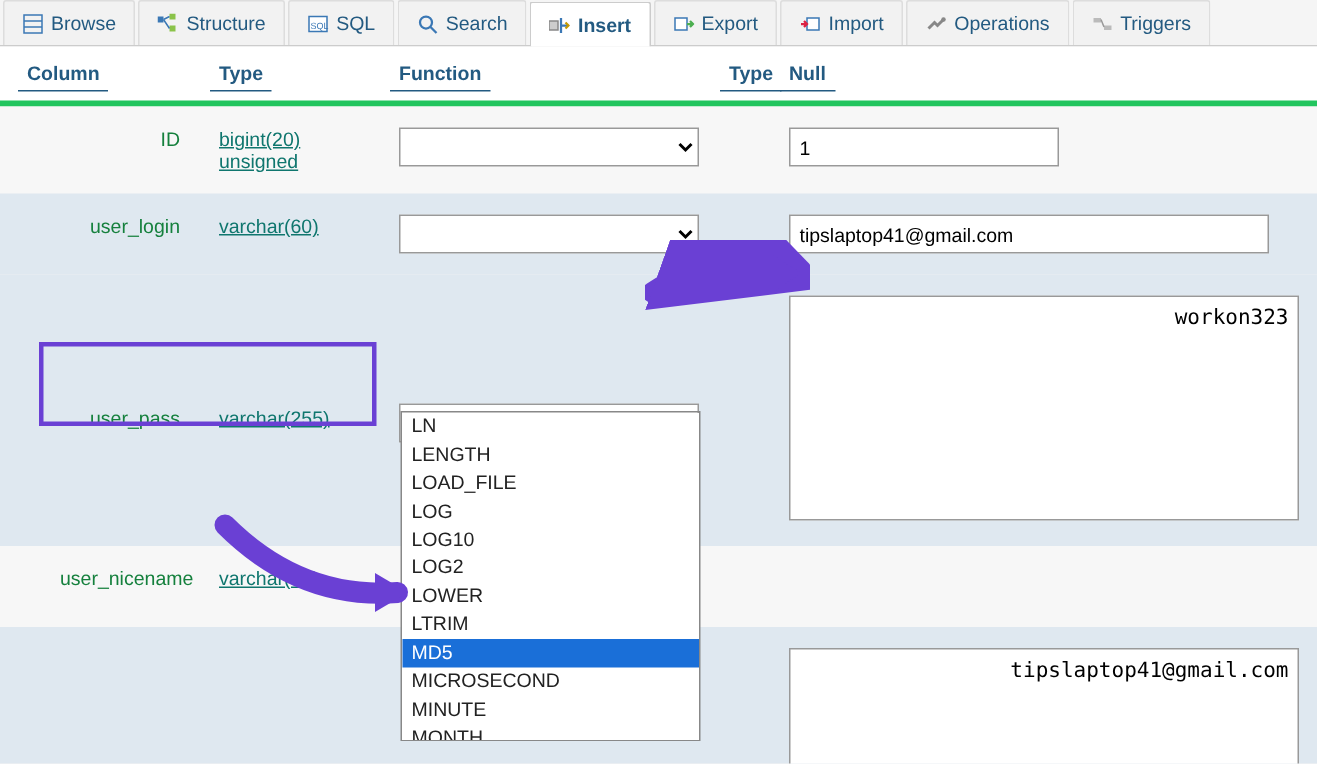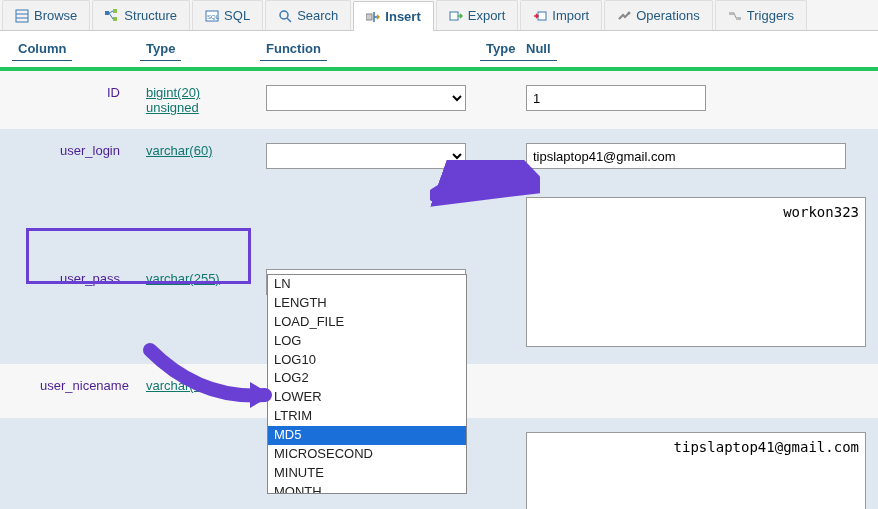--- a/index.html
+++ b/index.html
@@ -75,21 +75,21 @@
   .data-row {
     display: flex;
     align-items: flex-start;
     padding: 8px 0;
     min-height: 44px;
   }
   .data-row.odd { background: #f7f7f7; }
   .data-row.even { background: #dfe8f0; }
 
   .cell { padding: 6px; }
-  .cell.col-column { text-align: right; padding-right: 20px; color: #4c1d95; padding-left: 40px; }
+  .cell.col-column { text-align: right; padding-right: 20px; color: #15803d; padding-left: 40px; }
   .cell.col-type { color: #0f766e; }
 
   select.func-select {
     width: 200px;
     height: 26px;
     font-size: 13px;
     background: #fff;
     border: 1px solid #999;
     padding: 2px 4px;
   }

